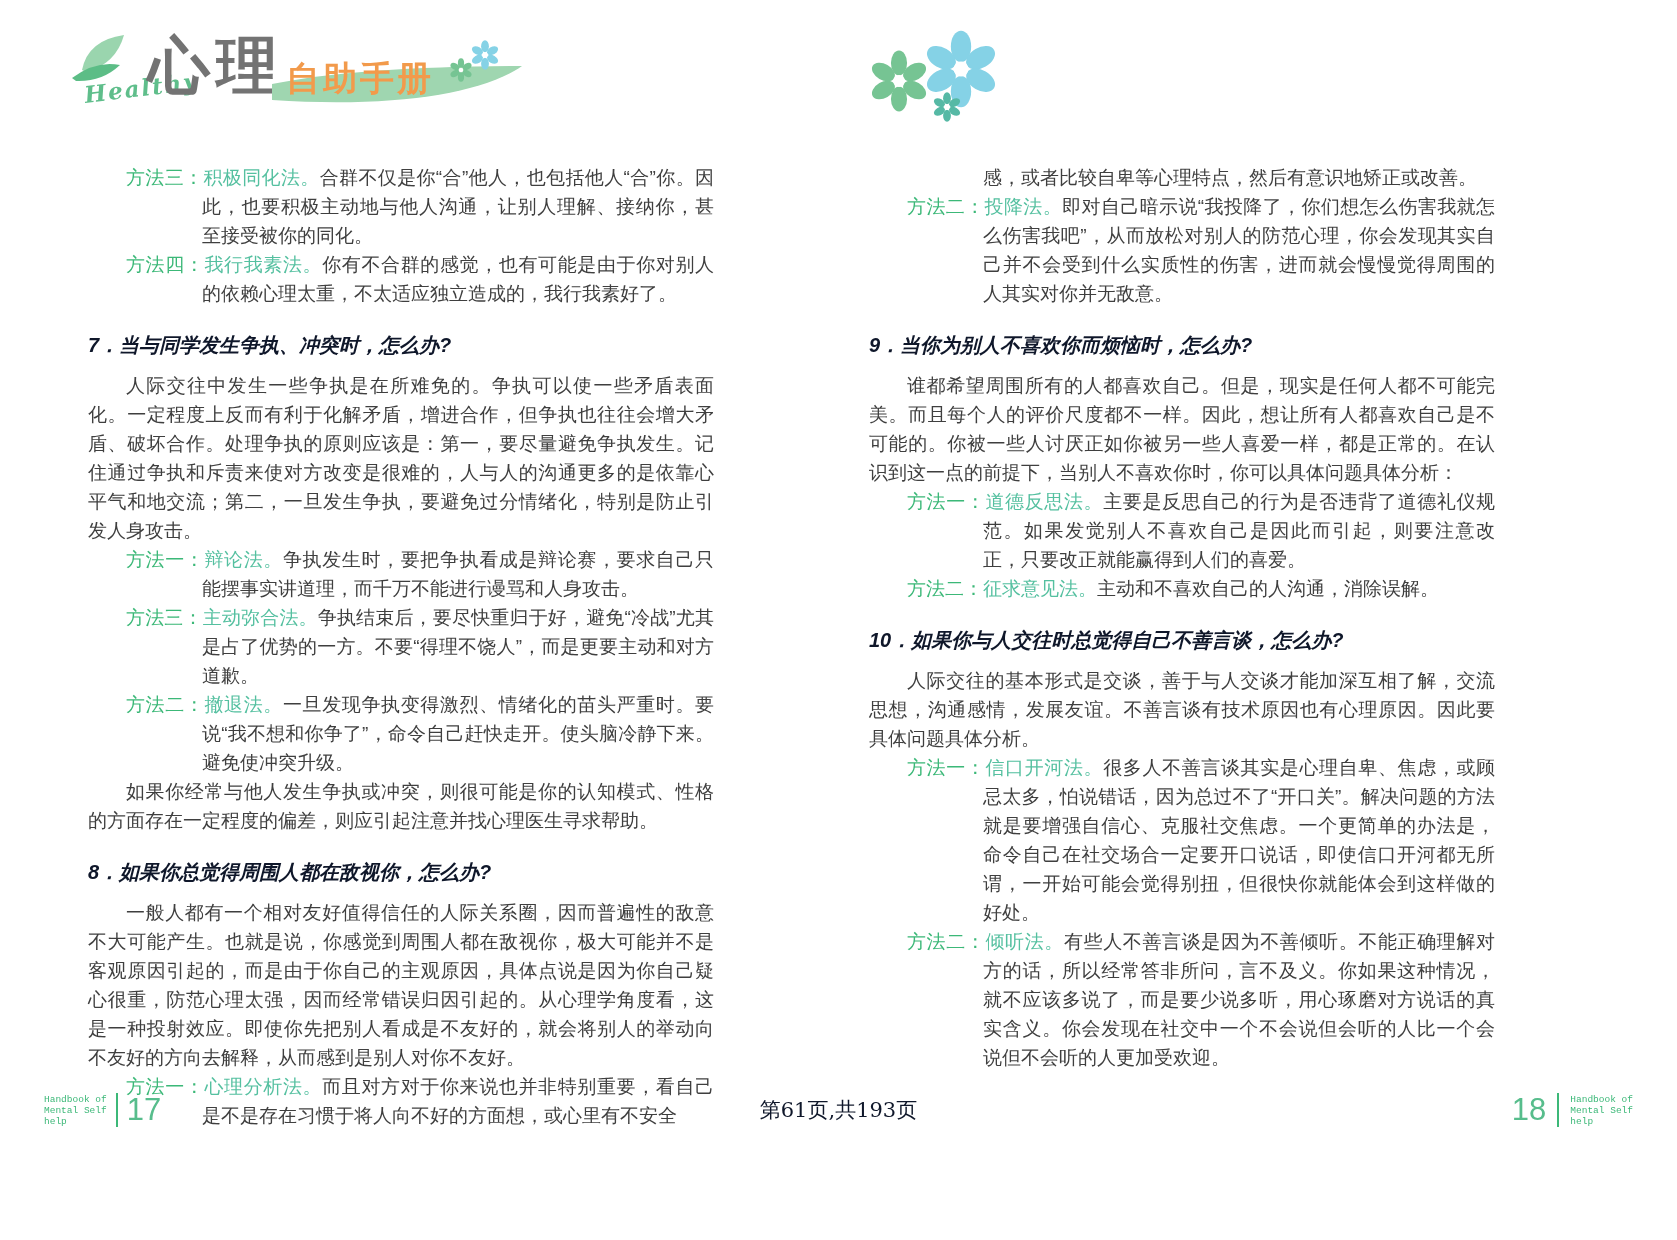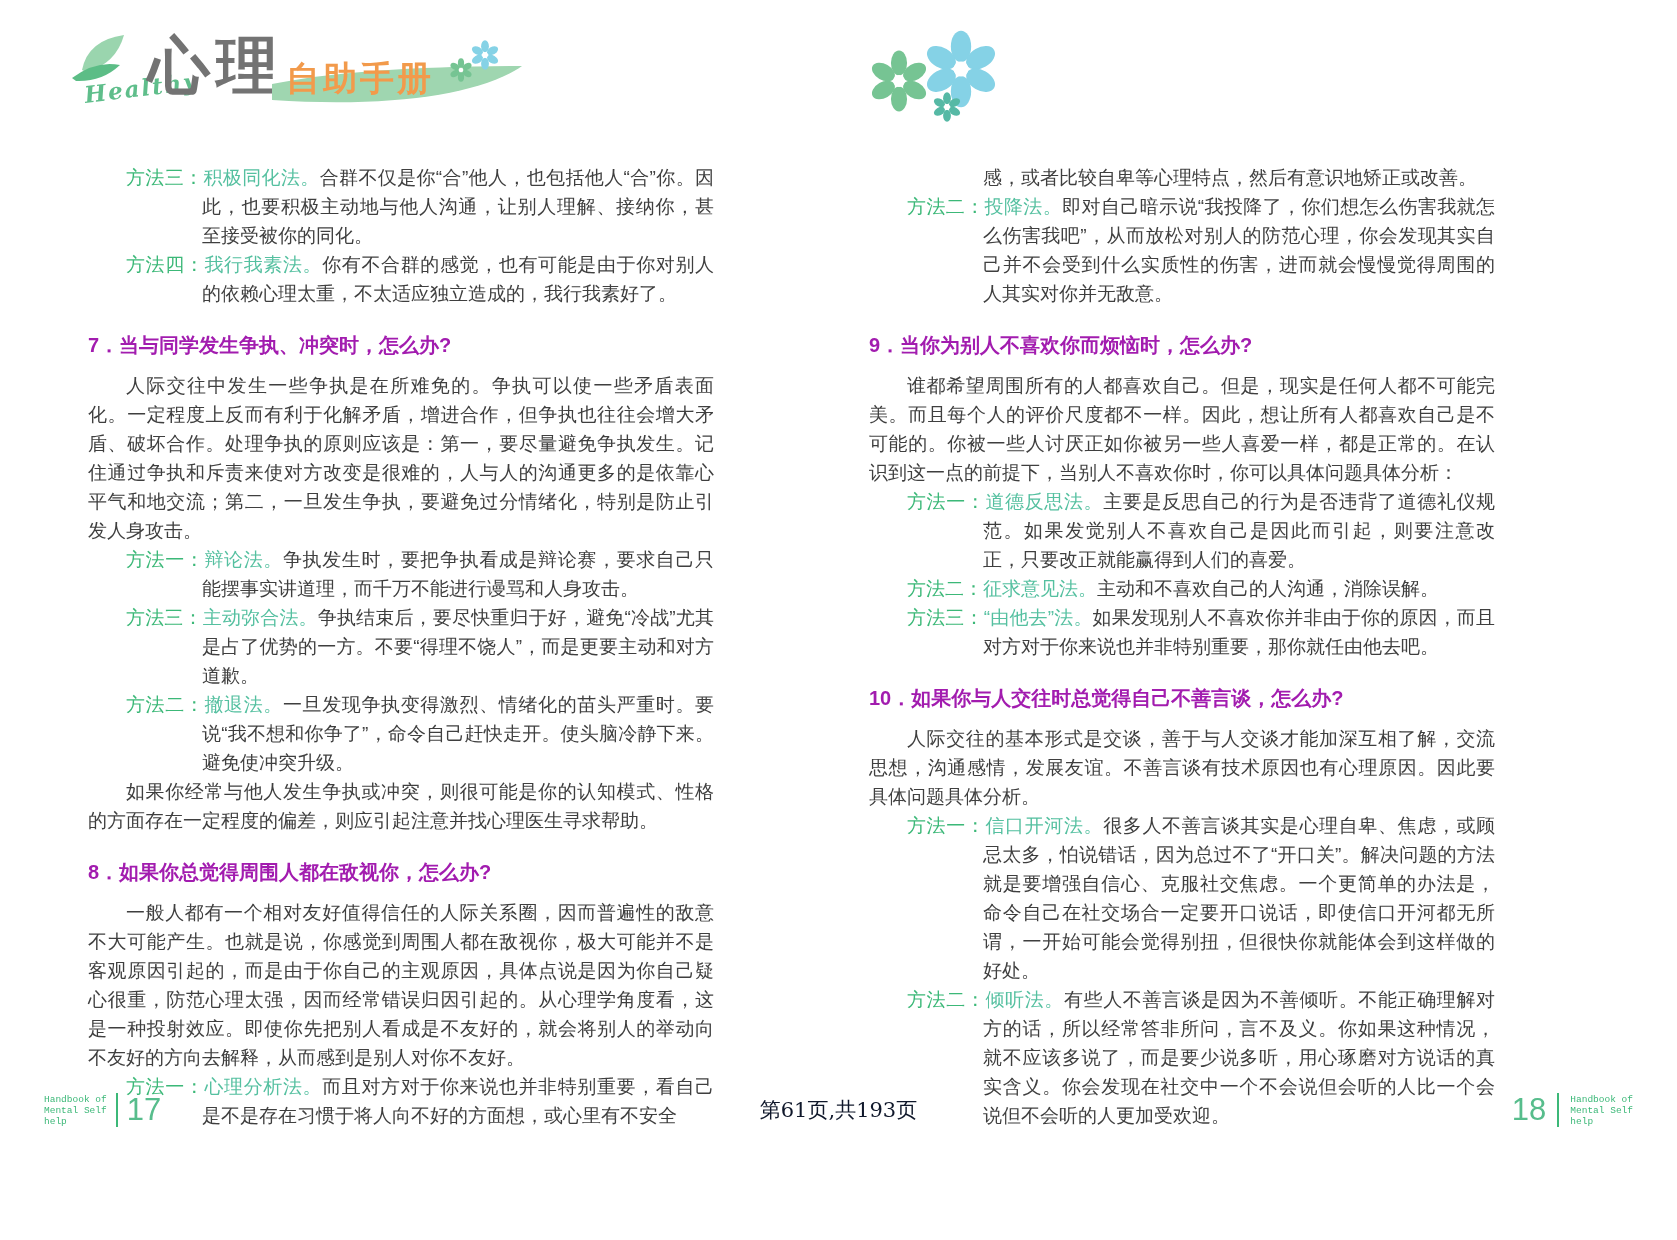--- a/index.html
+++ b/index.html
@@ -33,22 +33,22 @@
   .fl-cyan-lg  { position:absolute; left:64px; top:4px; }
   .fl-teal-sm  { position:absolute; left:74px; top:66px; }
 
   
   .pages { position:absolute; top:138px; left:88px; display:flex; gap:155px;margin-top:25px; }
   .page {
     width:626px; font-size:19px; line-height:29px; color:#3f3f3f;
     text-align:justify;
   }
   .sec-h {
-    font-size:20px; line-height:29px; color:#a21caf; font-weight:bold;
-    margin:23px 0 11px; text-align:left;
+    font-size:20px; line-height:29px; color:#0f172a; font-weight:bold;
+    margin:23px 0 11px; text-align:left;font-style:italic;
   }
   .para   { text-indent:2em; }
   .method { padding-left:114px; text-indent:-76px; }
   .cont   { padding-left:114px; }
   .mlabel { color:#3cb878; }
   .mname  { color:#55c0a0; }
 
   
   .footer-left  { position:absolute; left:44px;  top:1092px; display:flex; align-items:center; gap:9px; }
   .footer-right { position:absolute; right:44px; top:1092px; display:flex; align-items:center; gap:11px; }
@@ -130,21 +130,20 @@
     </section>
 
     <section class="page">
       <p class="cont">感，或者比较自卑等心理特点，然后有意识地矫正或改善。</p>
       <p class="method"><span class="mlabel">方法二：</span><span class="mname">投降法。</span><span>即对自己暗示说“我投降了，你们想怎么伤害我就怎么伤害我吧”，从而放松对别人的防范心理，你会发现其实自己并不会受到什么实质性的伤害，进而就会慢慢觉得周围的人其实对你并无敌意。</span></p>
 
       <h2 class="sec-h">9．当你为别人不喜欢你而烦恼时，怎么办?</h2>
       <p class="para">谁都希望周围所有的人都喜欢自己。但是，现实是任何人都不可能完美。而且每个人的评价尺度都不一样。因此，想让所有人都喜欢自己是不可能的。你被一些人讨厌正如你被另一些人喜爱一样，都是正常的。在认识到这一点的前提下，当别人不喜欢你时，你可以具体问题具体分析：</p>
       <p class="method"><span class="mlabel">方法一：</span><span class="mname">道德反思法。</span><span>主要是反思自己的行为是否违背了道德礼仪规范。如果发觉别人不喜欢自己是因此而引起，则要注意改正，只要改正就能赢得到人们的喜爱。</span></p>
       <p class="method"><span class="mlabel">方法二：</span><span class="mname">征求意见法。</span><span>主动和不喜欢自己的人沟通，消除误解。</span></p>
-      <p class="method"><span class="mlabel">方法三：</span><span class="mname">“由他去”法。</span><span>如果发现别人不喜欢你并非由于你的原因，而且对方对于你来说也并非特别重要，那你就任由他去吧。</span></p>
 
       <h2 class="sec-h">10．如果你与人交往时总觉得自己不善言谈，怎么办?</h2>
       <p class="para">人际交往的基本形式是交谈，善于与人交谈才能加深互相了解，交流思想，沟通感情，发展友谊。不善言谈有技术原因也有心理原因。因此要具体问题具体分析。</p>
       <p class="method"><span class="mlabel">方法一：</span><span class="mname">信口开河法。</span><span>很多人不善言谈其实是心理自卑、焦虑，或顾忌太多，怕说错话，因为总过不了“开口关”。解决问题的方法就是要增强自信心、克服社交焦虑。一个更简单的办法是，命令自己在社交场合一定要开口说话，即使信口开河都无所谓，一开始可能会觉得别扭，但很快你就能体会到这样做的好处。</span></p>
       <p class="method"><span class="mlabel">方法二：</span><span class="mname">倾听法。</span><span>有些人不善言谈是因为不善倾听。不能正确理解对方的话，所以经常答非所问，言不及义。你如果这种情况，就不应该多说了，而是要少说多听，用心琢磨对方说话的真实含义。你会发现在社交中一个不会说但会听的人比一个会说但不会听的人更加受欢迎。</span></p>
     </section>
 
   </main>
 
   <div class="footer-left">

